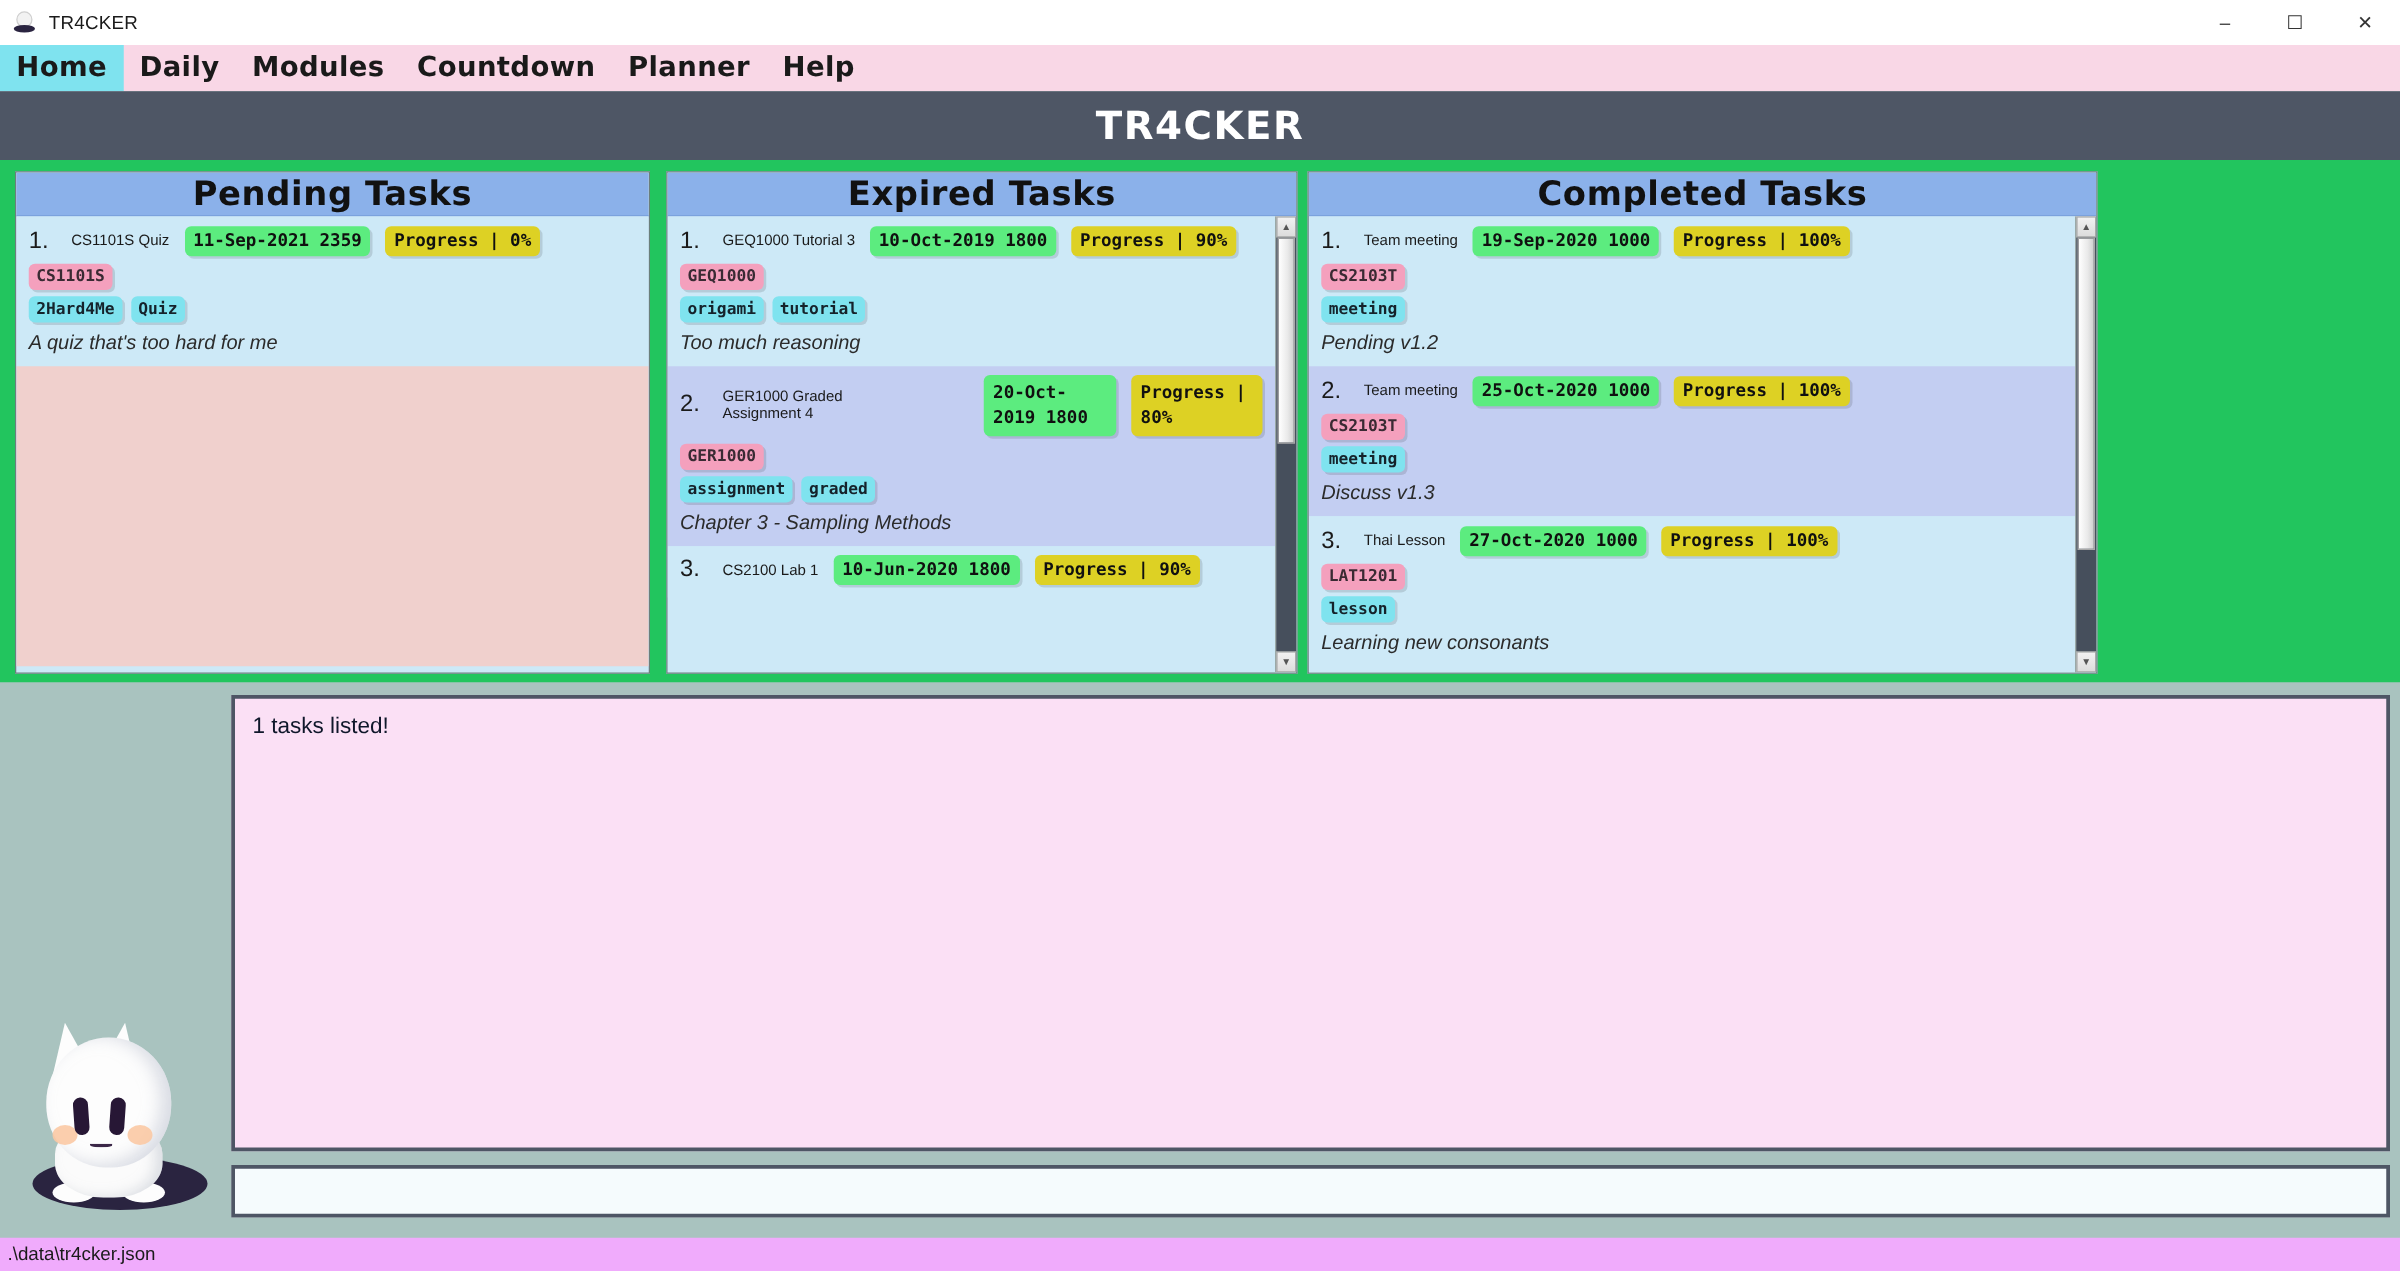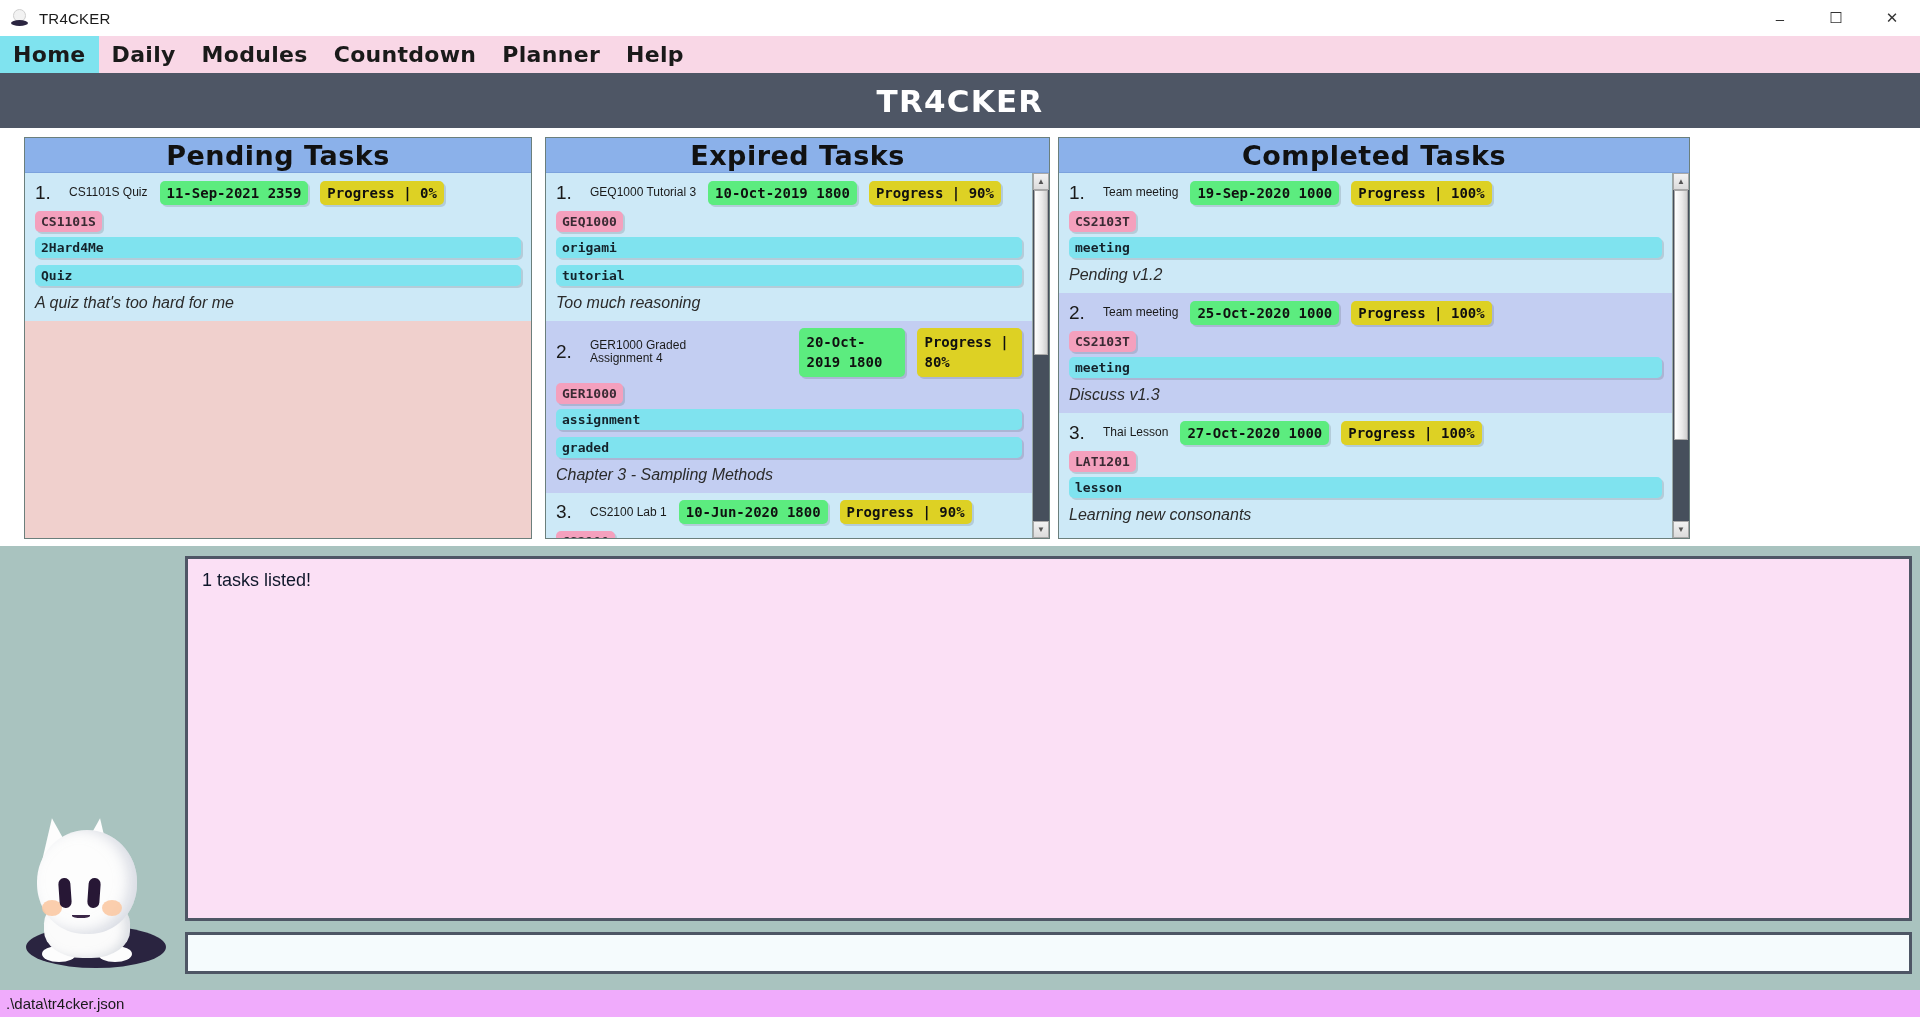--- a/index.html
+++ b/index.html
@@ -72,23 +72,23 @@
     color: #ffffff;
     font-family: "DejaVu Sans", sans-serif;
     font-size: 31px; font-weight: 700;
     letter-spacing: 1.2px;
   }
 
   
   .columns {
     flex: 0 0 418px; height: 418px;
     display: flex;
-    padding: 9px 0 7px 12px;
+    padding: 9px 0 7px 0;
     gap: 0;
-    background: #ffffff;
+    background: #22c55e;
   }
   .col {
     background: #cde9f7;
     border: 1px solid #6b7f7c;
     display: flex; flex-direction: column;
     overflow: hidden;
     position: relative;
   }
   .col.pending  { width: 508px; margin-left: 12px; }
   .col.expired  { width: 505px; margin-left: 13px; }
@@ -173,21 +173,21 @@
   .tag-row { margin-top: 6px; display: flex; flex-wrap: wrap; gap: 6px; }
   .tag {
     font-family: "DejaVu Sans Mono", monospace;
     font-size: 13px; font-weight: 700;
     padding: 3px 6px; border-radius: 5px;
     box-shadow: 2px 2px 0 rgba(0,0,0,.12);
   }
   .tag.module { background: #f4a0bd; color: #3a2a33; }
   .tag.label  { background: #7fe3ef; color: #15232b; }
   .tag-block  { display: block; }
-  .tagline { display: flex; gap: 7px; margin-top: 5px; flex-direction: column; }
+  .tagline { display: flex; gap: 7px; margin-top: 5px; }
 
   .task-desc {
     margin-top: 8px;
     font-size: 16px; font-style: italic;
     color: #2b2b2b;
     font-family: "Liberation Sans", sans-serif;
   }
 
   
   .bottom {
@@ -395,23 +395,20 @@
             </div>
             <div class="task-desc">Chapter 3 - Sampling Methods</div>
           </div>
 
           <div class="task">
             <div class="task-row1">
               <span class="task-idx">3.</span>
               <span class="task-title">CS2100 Lab 1</span>
               <span class="badge date">10-Jun-2020 1800</span>
               <span class="badge progress">Progress | 90%</span>
-            </div>
-            <div class="tag-row">
-              <span class="tag module tag-block">CS2100</span>
             </div>
 
           </div>
 
         </div>
         <div class="vscroll">
           <div class="vs-btn">▲</div>
           <div class="vs-track">
             <div class="vs-thumb" style="top:0; height:165px"></div>
           </div>

